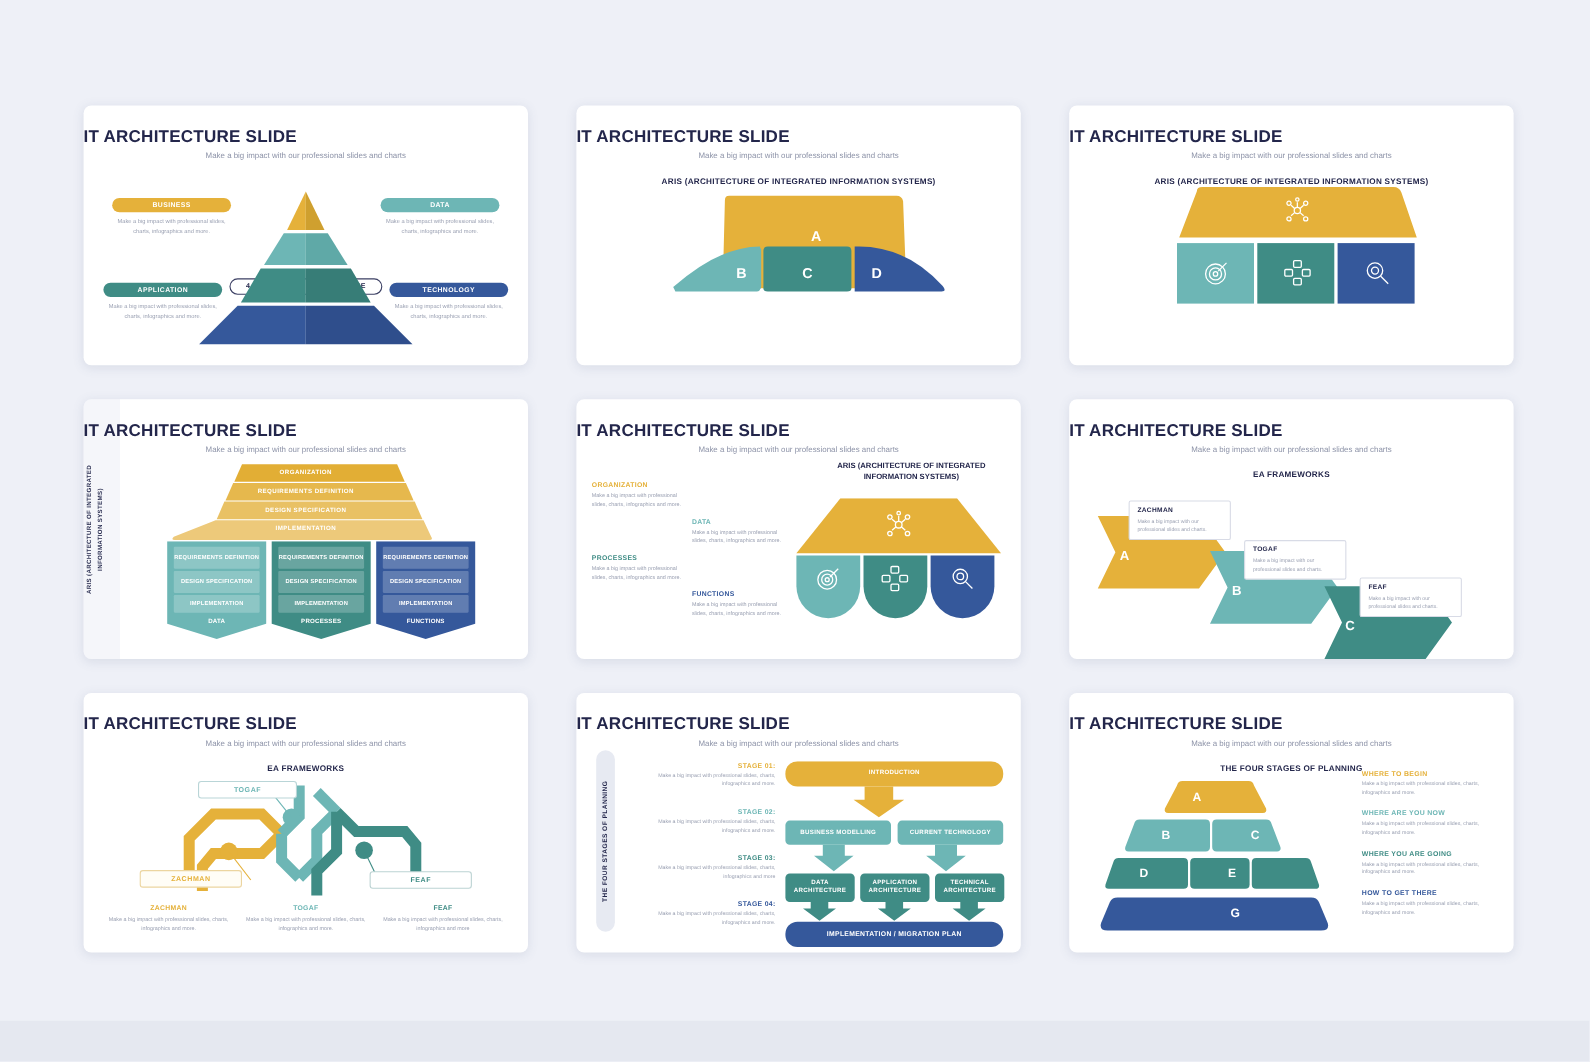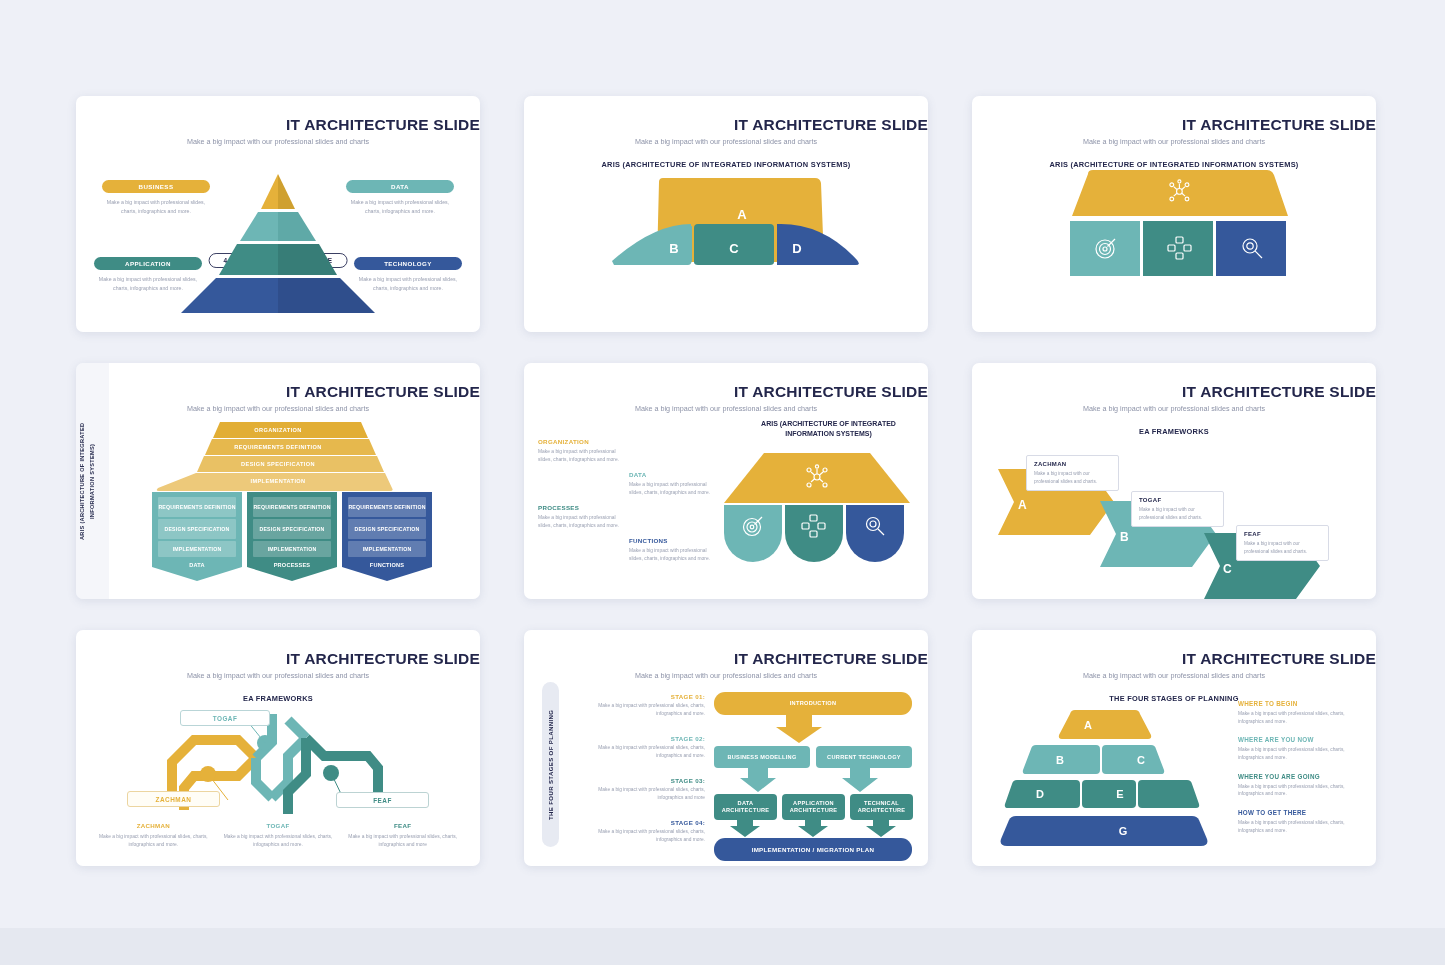--- a/index.html
+++ b/index.html
@@ -21,21 +21,21 @@
     grid-template-columns: 404px 404px 404px;
     grid-template-rows: 236px 236px 236px;
     gap:31px 44px;
   }
   .slide{
     background:#fff; border-radius:7px;
     box-shadow: 0 2px 10px rgba(80,90,130,.13);
     position:relative; overflow:hidden;
   }
   .slide-title{
-    text-align:right; color:#23264b;
+    text-align:left; color:#23264b;
     font-size:15.5px; font-weight:bold; letter-spacing:.2px;
     margin-top:20px;
   }
   .slide-sub{
     text-align:center; color:#8d93a8; font-size:7.2px; margin-top:3px;
   }
   .sec-head{
     text-align:center; color:#23264b; font-weight:bold;
     font-size:7.4px; letter-spacing:.25px; margin-top:14px;
   }

